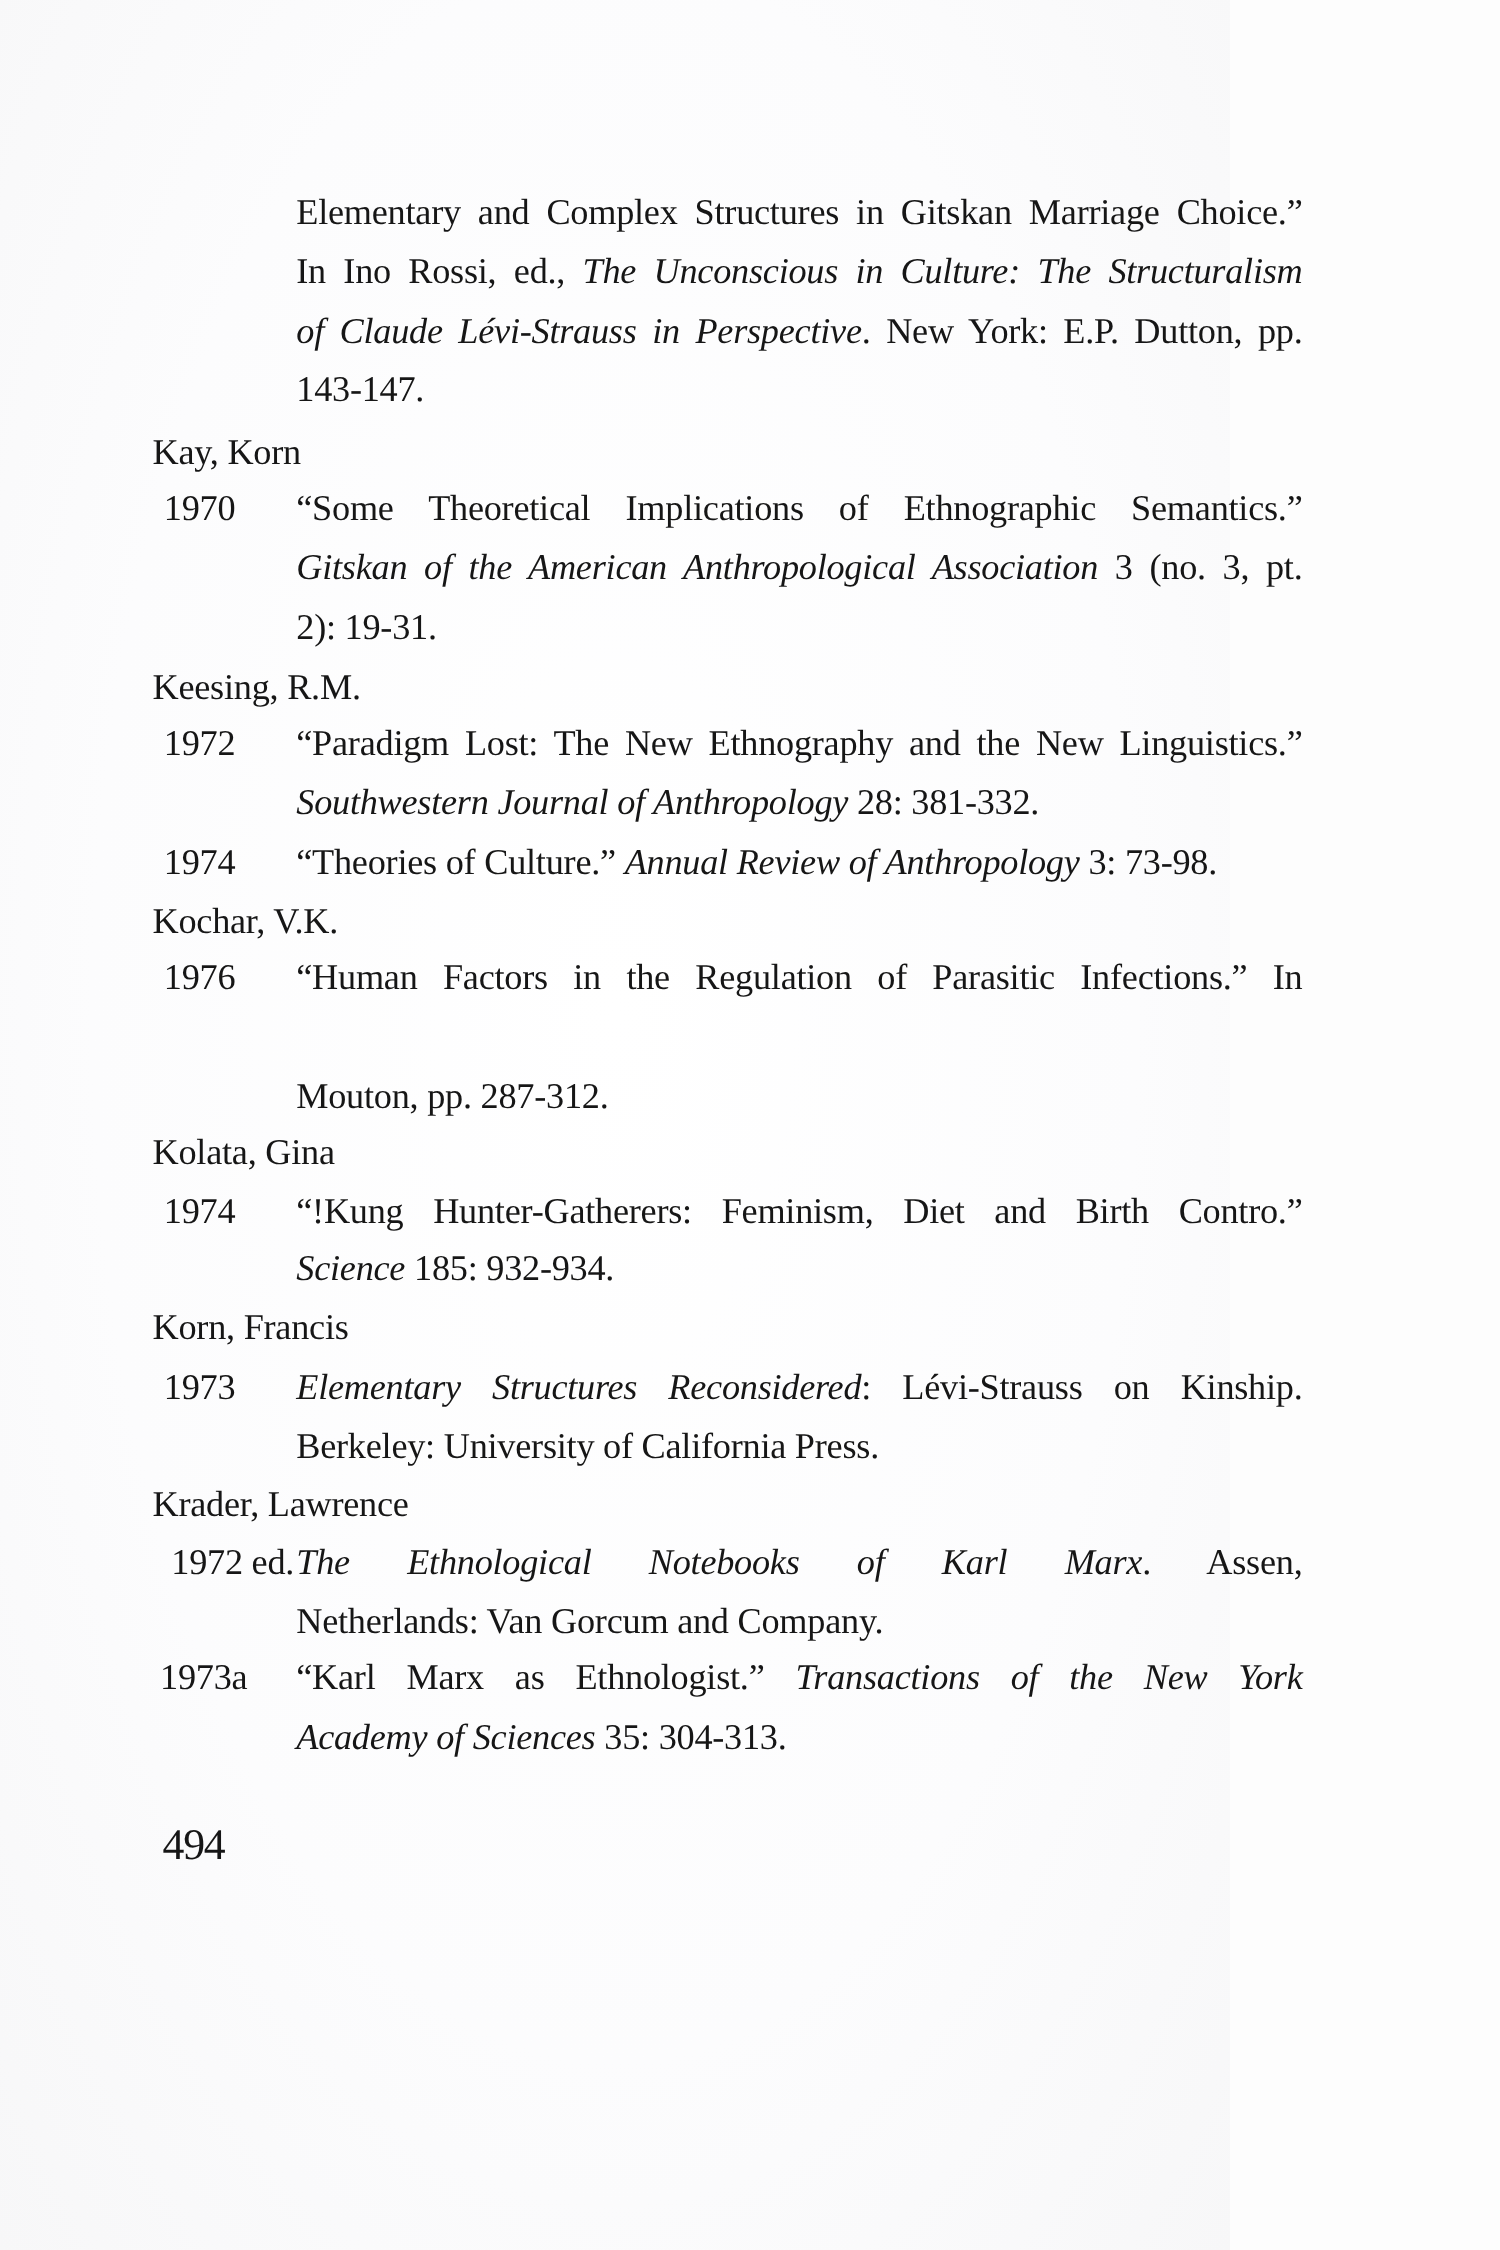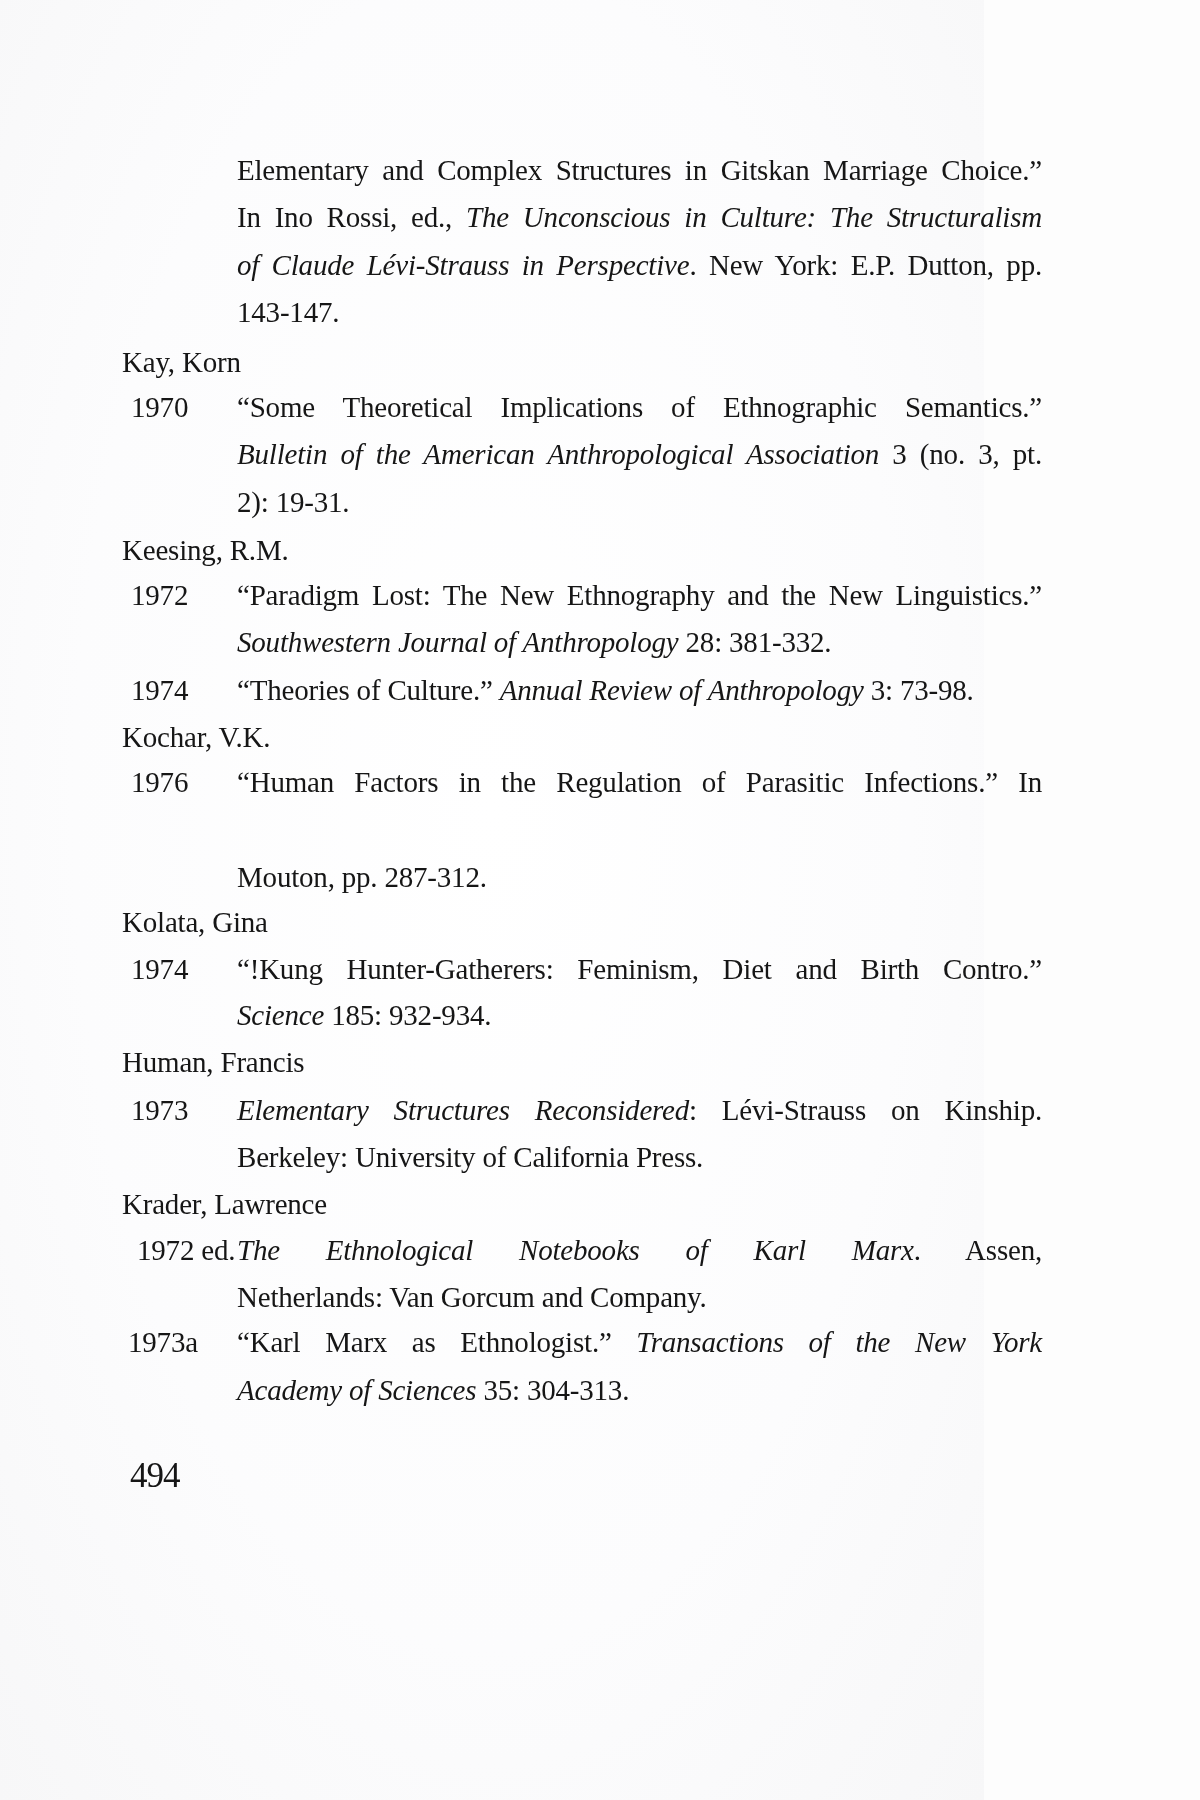--- a/index.html
+++ b/index.html
@@ -36,41 +36,41 @@
 <div class="page">
 
   <div class="line cont justify" style="top:152px"><span>Elementary and Complex Structures in Gitskan Marriage Choice.”</span></div>
   <div class="line cont justify" style="top:199px"><span>In Ino Rossi, ed., </span><i>The Unconscious in Culture: The Structuralism</i></div>
   <div class="line cont justify" style="top:247px"><i>of Claude Lévi-Strauss in Perspective</i><span>. New York: E.P. Dutton, pp.</span></div>
   <div class="line cont" style="top:294px"><span>143-147.</span></div>
 
   <div class="line author" style="top:344px">Kay, Korn</div>
   <div class="line year" style="top:389px">1970</div>
   <div class="line body-after-year justify" style="top:389px"><span>“Some Theoretical Implications of Ethnographic Semantics.”</span></div>
-  <div class="line cont justify" style="top:436px"><i>Bulletin of the American Anthropological Association</i><span> 3 (no. 3, pt.</span></div>
+  <div class="line cont justify" style="top:436px"><i>Gitskan of the American Anthropological Association</i><span> 3 (no. 3, pt.</span></div>
   <div class="line cont" style="top:484px"><span>2): 19-31.</span></div>
 
   <div class="line author" style="top:532px">Keesing, R.M.</div>
   <div class="line year" style="top:577px">1972</div>
   <div class="line body-after-year justify" style="top:577px"><span>“Paradigm Lost: The New Ethnography and the New Linguistics.”</span></div>
   <div class="line cont" style="top:624px"><i>Southwestern Journal of Anthropology</i><span> 28: 381-332.</span></div>
   <div class="line year" style="top:672px">1974</div>
   <div class="line body-after-year" style="top:672px"><span>“Theories of Culture.” </span><i>Annual Review of Anthropology</i><span> 3: 73-98.</span></div>
 
   <div class="line author" style="top:719px">Kochar, V.K.</div>
   <div class="line year" style="top:764px">1976</div>
   <div class="line body-after-year justify" style="top:764px"><span>“Human Factors in the Regulation of Parasitic Infections.” In</span></div>
   <div class="line cont" style="top:859px"><span>Mouton, pp. 287-312.</span></div>
 
   <div class="line author" style="top:904px">Kolata, Gina</div>
   <div class="line year" style="top:951px">1974</div>
   <div class="line body-after-year justify" style="top:951px"><span>“!Kung Hunter-Gatherers: Feminism, Diet and Birth Contro.”</span></div>
   <div class="line cont" style="top:997px"><i>Science</i><span> 185: 932-934.</span></div>
 
-  <div class="line author" style="top:1044px">Human, Francis</div>
+  <div class="line author" style="top:1044px">Korn, Francis</div>
   <div class="line year" style="top:1092px">1973</div>
   <div class="line body-after-year justify" style="top:1092px"><i>Elementary Structures Reconsidered</i><span>: Lévi-Strauss on Kinship.</span></div>
   <div class="line cont" style="top:1139px"><span>Berkeley: University of California Press.</span></div>
 
   <div class="line author" style="top:1186px">Krader, Lawrence</div>
   <div class="line year" style="top:1232px; left:137px">1972 ed.</div>
   <div class="line body-after-year justify" style="top:1232px"><i>The Ethnological Notebooks of Karl Marx</i><span>. Assen,</span></div>
   <div class="line cont" style="top:1279px"><span>Netherlands: Van Gorcum and Company.</span></div>
   <div class="line year" style="top:1324px; left:128px">1973a</div>
   <div class="line body-after-year justify" style="top:1324px"><span>“Karl Marx as Ethnologist.” </span><i>Transactions of the New York</i></div>

